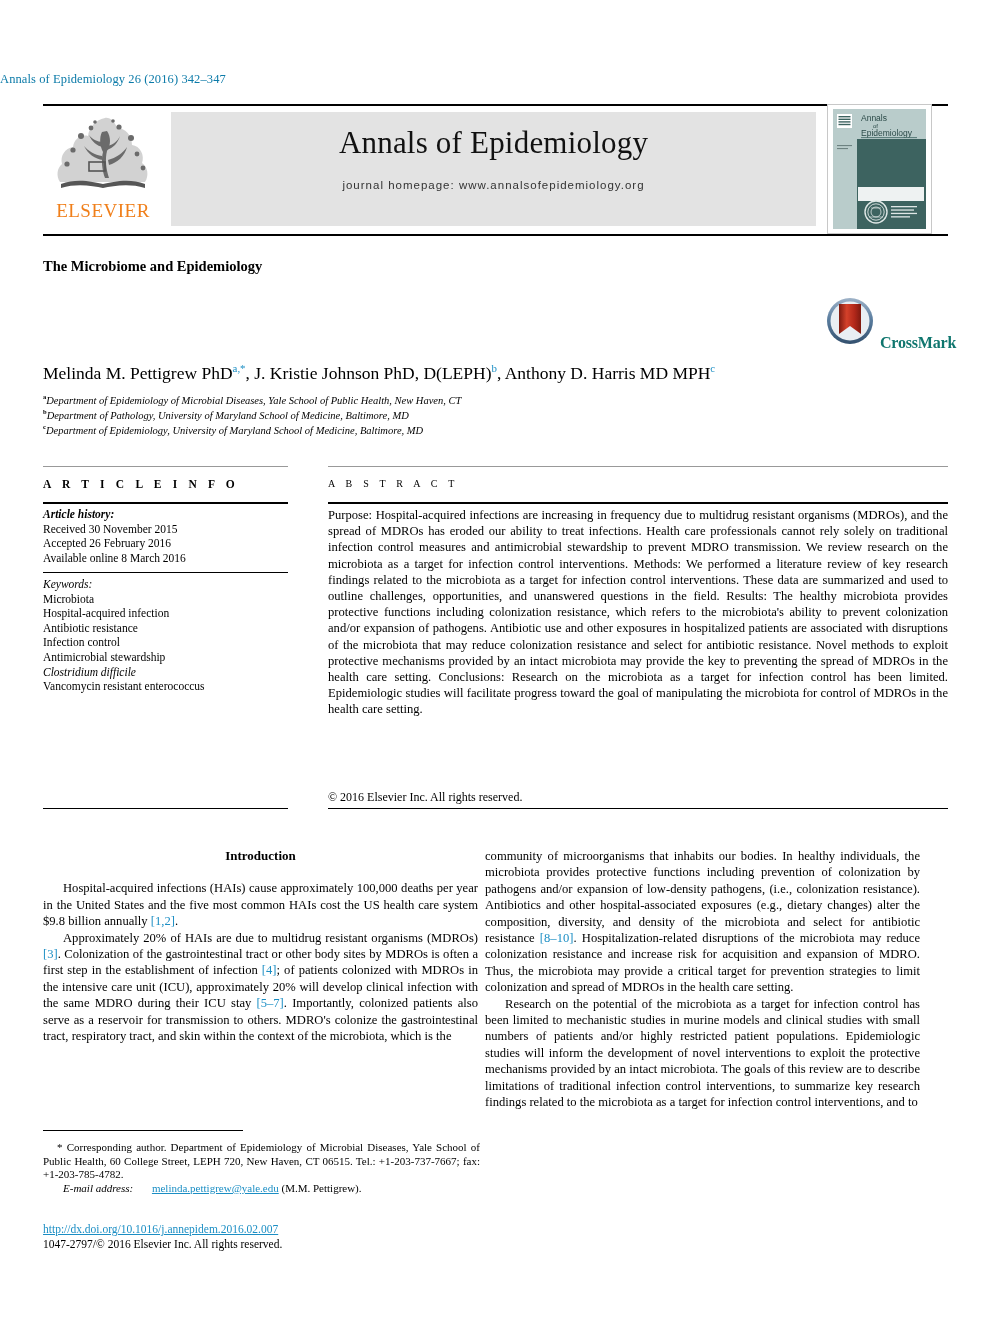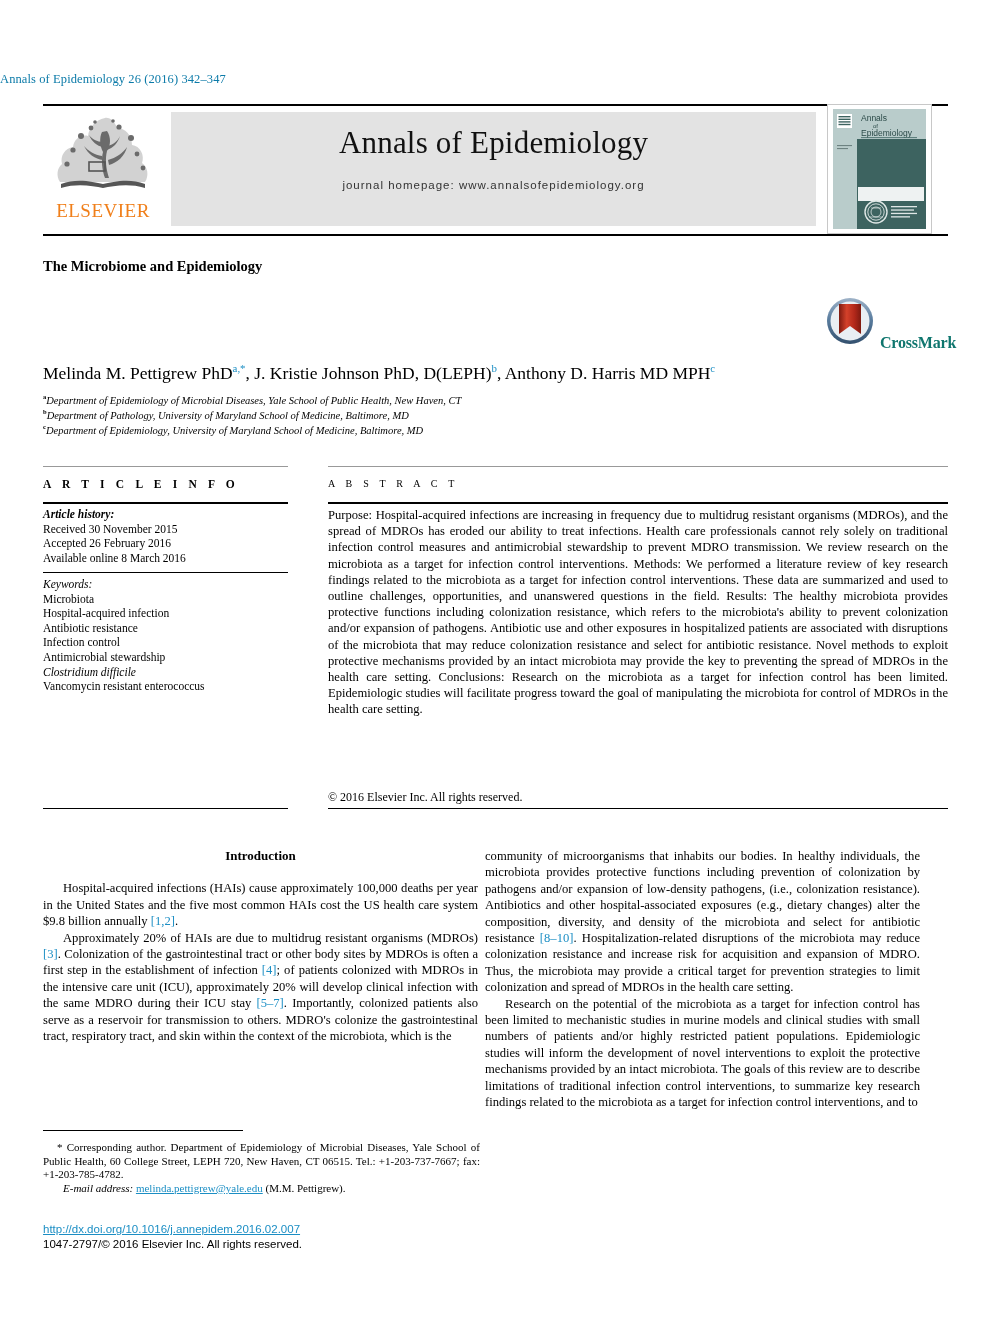--- a/index.html
+++ b/index.html
@@ -313,30 +313,30 @@
     position: absolute;
     left: 43px;
     top: 1141px;
     width: 437px;
     font-size: 11px;
     line-height: 13.6px;
     text-align: justify;
     font-family: "Liberation Serif", serif;
   }
   .footnote .ital { font-style: italic; }
-  .email-link { color: #1b8ec4; }
+  .email-link { color: #1b8ec4; margin-left: 16px; }
 
   .doi-block {
     position: absolute;
     left: 43px;
     top: 1222px;
     width: 437px;
     font-size: 11.5px;
     line-height: 15px;
-    font-family: Liberation Sans, sans-serif;
+    font-family: Liberation Serif, serif;
   }
   .doi-link { color: #1b8ec4; }
 </style>
 </head>
 <body>
 
 <div class="page">
 
   <div class="runhead">Annals of Epidemiology 26 (2016) 342–347</div>
 

